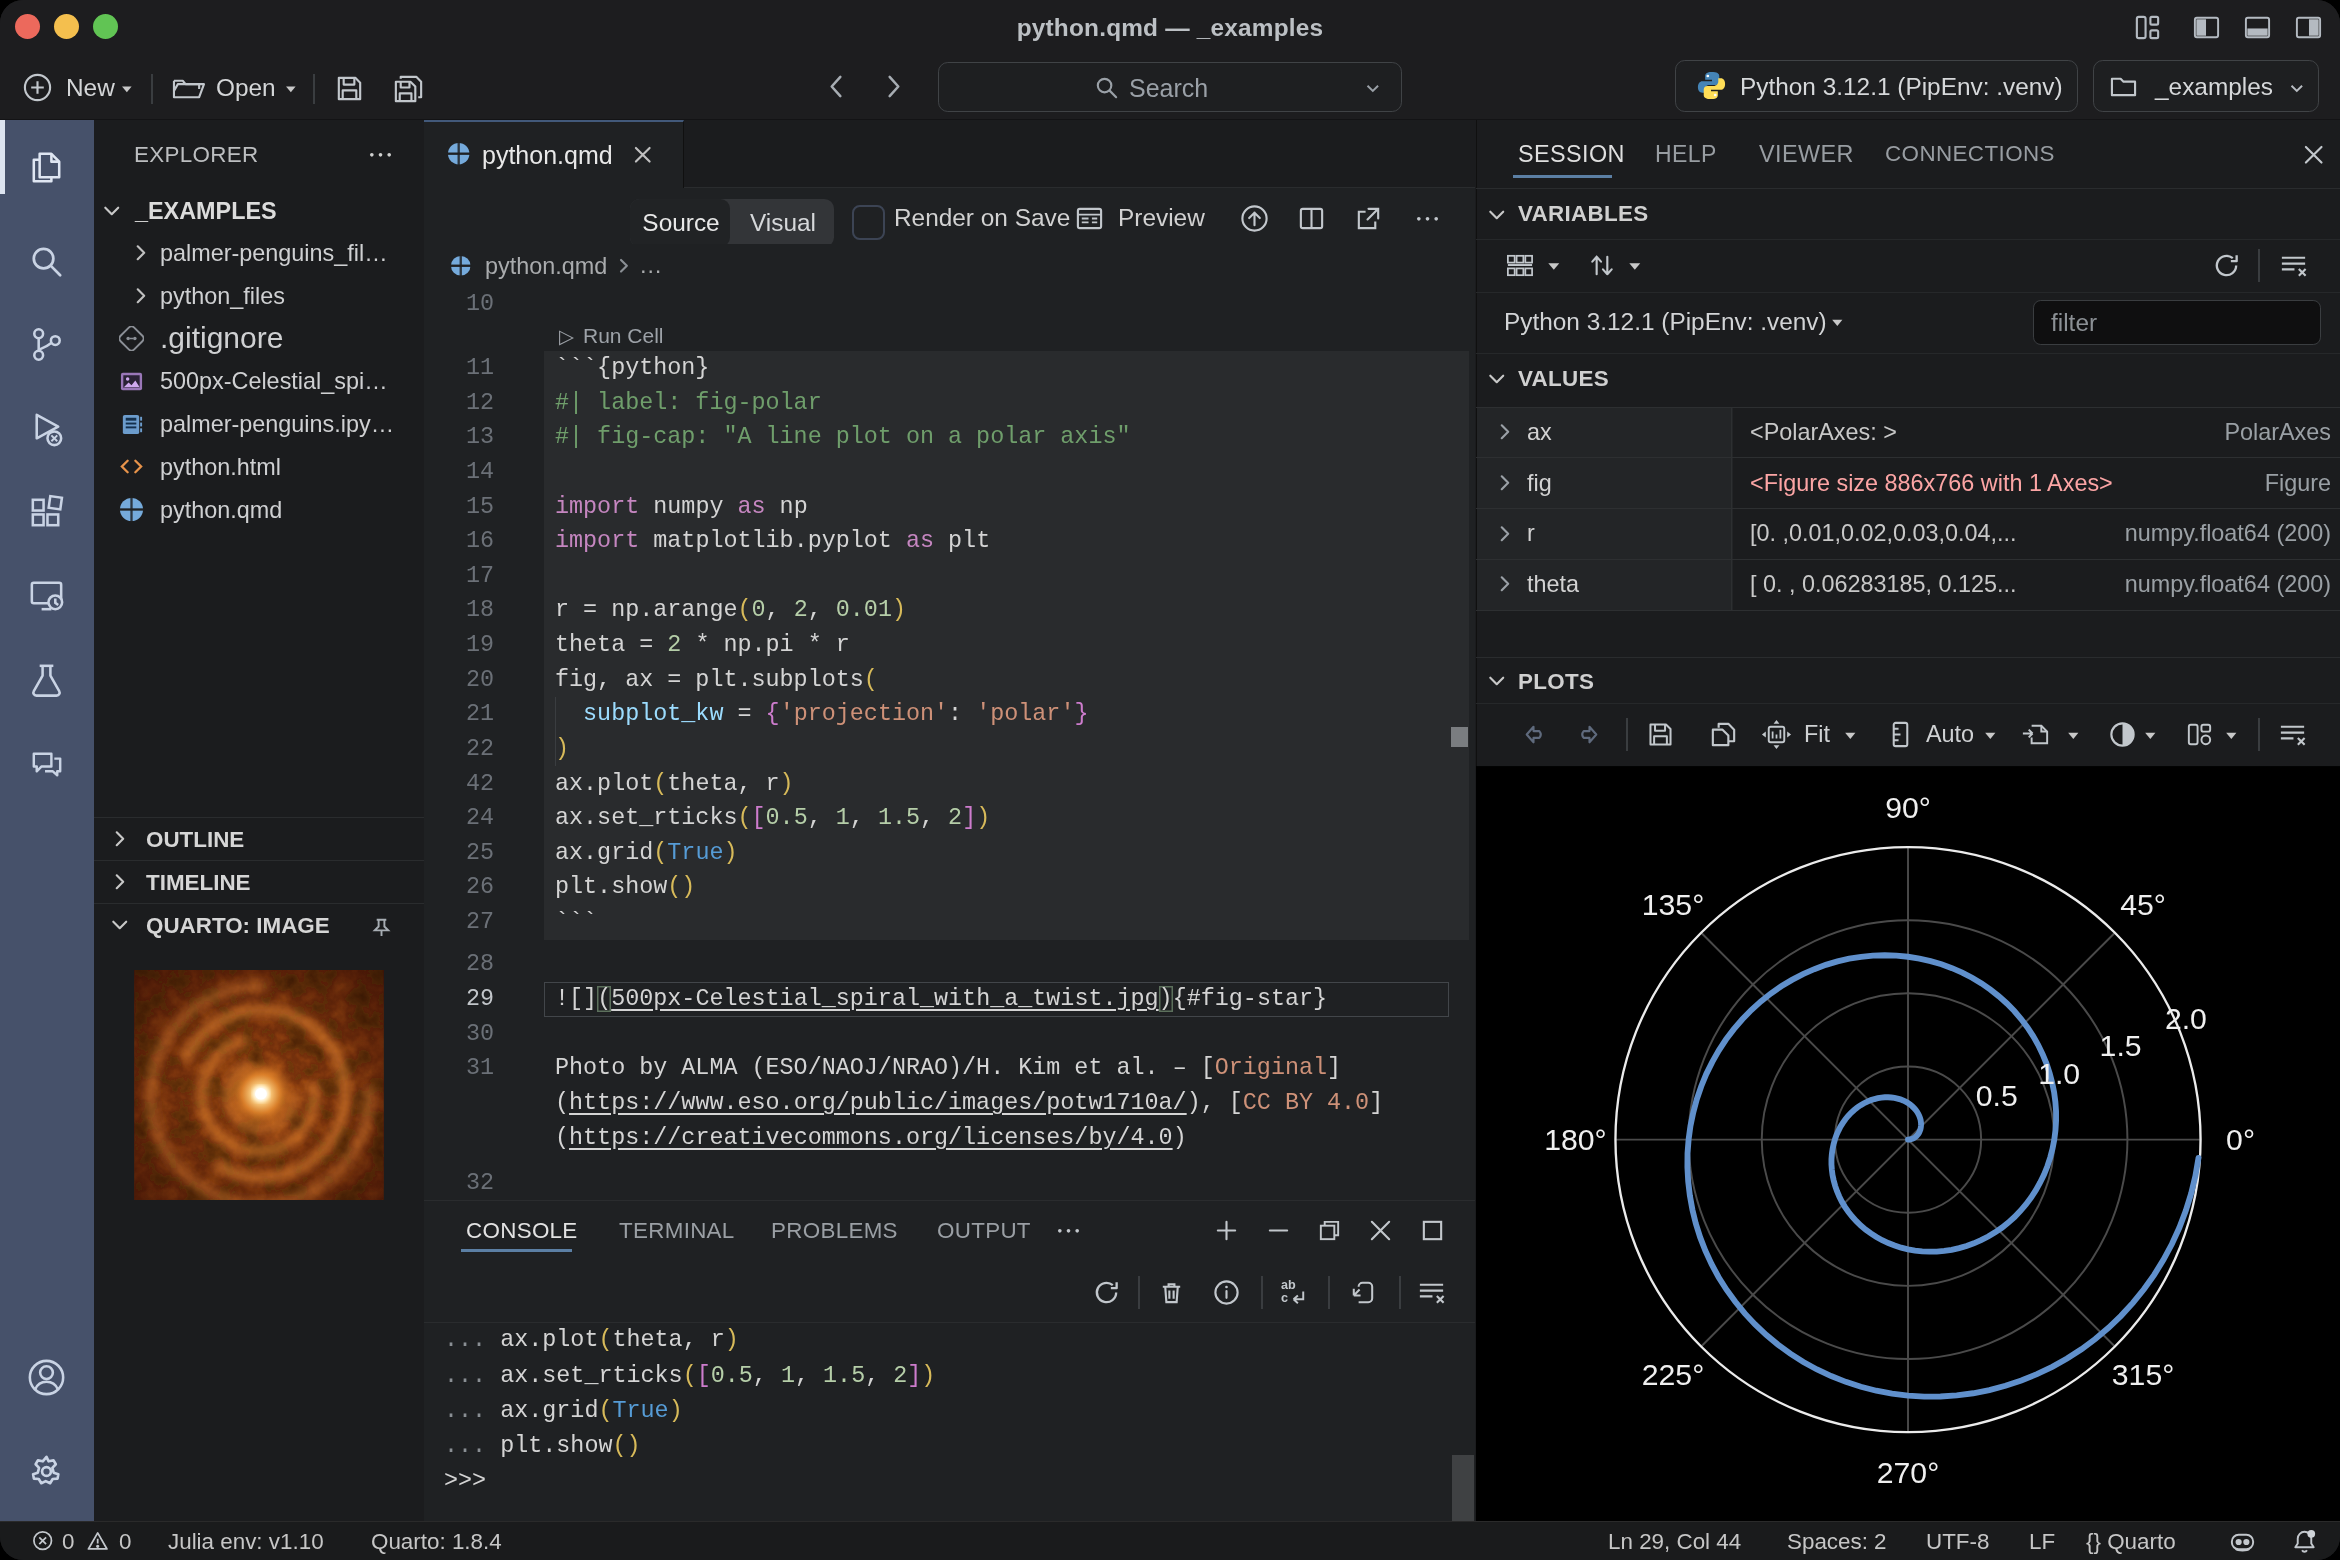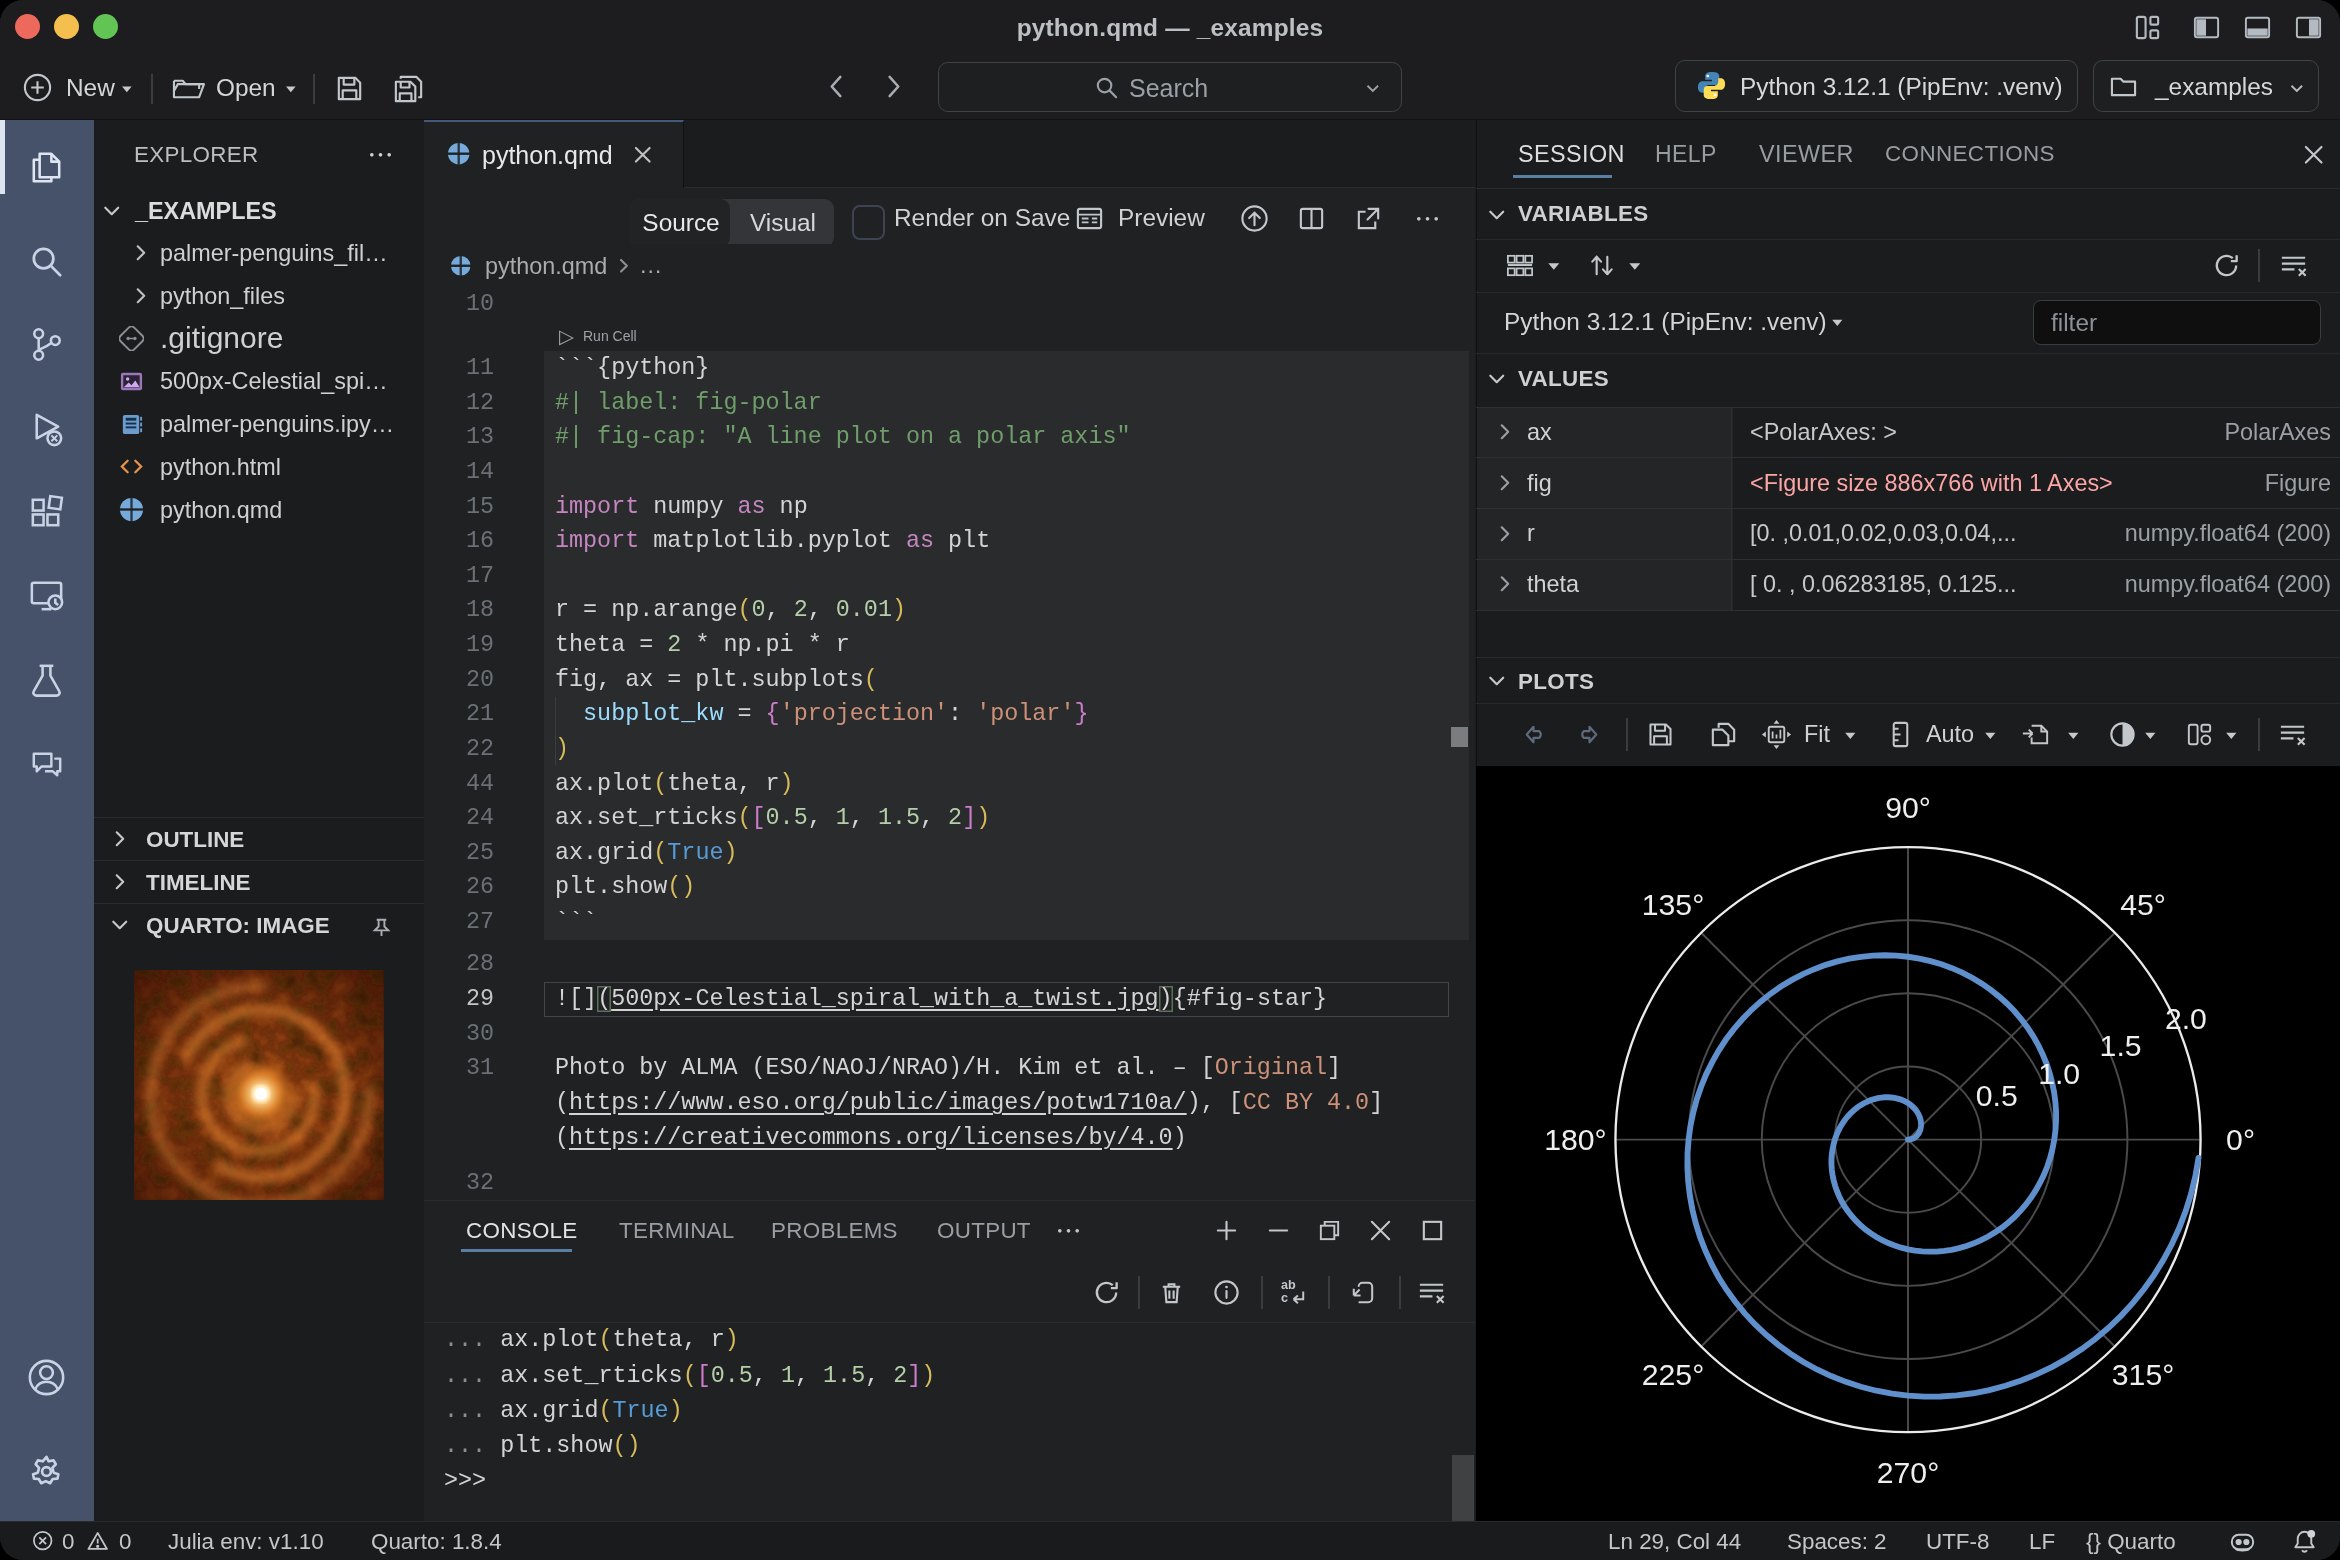--- a/index.html
+++ b/index.html
@@ -491,32 +491,32 @@
     <div class="lnum mono" style="top:420px;color:#6b7077;">13</div>
     <div class="lnum mono" style="top:455px;color:#6b7077;">14</div>
     <div class="lnum mono" style="top:490px;color:#6b7077;">15</div>
     <div class="lnum mono" style="top:524px;color:#6b7077;">16</div>
     <div class="lnum mono" style="top:559px;color:#6b7077;">17</div>
     <div class="lnum mono" style="top:593px;color:#6b7077;">18</div>
     <div class="lnum mono" style="top:628px;color:#6b7077;">19</div>
     <div class="lnum mono" style="top:663px;color:#6b7077;">20</div>
     <div class="lnum mono" style="top:697px;color:#6b7077;">21</div>
     <div class="lnum mono" style="top:732px;color:#6b7077;">22</div>
-    <div class="lnum mono" style="top:767px;color:#6b7077;">44</div>
+    <div class="lnum mono" style="top:767px;color:#6b7077;">42</div>
     <div class="lnum mono" style="top:801px;color:#6b7077;">24</div>
     <div class="lnum mono" style="top:836px;color:#6b7077;">25</div>
     <div class="lnum mono" style="top:870px;color:#6b7077;">26</div>
     <div class="lnum mono" style="top:905px;color:#6b7077;">27</div>
     <div class="lnum mono" style="top:947px;color:#6b7077;">28</div>
     <div class="lnum mono" style="top:982px;color:#c2c6ca;">29</div>
     <div class="lnum mono" style="top:1017px;color:#6b7077;">30</div>
     <div class="lnum mono" style="top:1051px;color:#6b7077;">31</div>
     <div class="lnum mono" style="top:1166px;color:#6b7077;">32</div>
     <div class="abs txt " style="left:559px;top:336px;font-size:19.5px;color:#9da2a8;">▷</div>
-    <div class="abs txt " style="left:583px;top:336px;font-size:14px;color:#9da2a8;">Run Cell</div>
+    <div class="abs txt " style="left:583px;top:336px;font-size:21px;color:#9da2a8;">Run Cell</div>
     <div class="codeline mono" style="top:351px;"><span class="w">```{python}</span></div>
     <div class="codeline mono" style="top:386px;"><span class="cmt">#| label: fig-polar</span></div>
     <div class="codeline mono" style="top:420px;"><span class="cmt">#| fig-cap: "A line plot on a polar axis"</span></div>
     <div class="codeline mono" style="top:490px;"><span class="kw">import</span><span class="w"> numpy </span><span class="kw">as</span><span class="w"> np</span></div>
     <div class="codeline mono" style="top:524px;"><span class="kw">import</span><span class="w"> matplotlib.pyplot </span><span class="kw">as</span><span class="w"> plt</span></div>
     <div class="codeline mono" style="top:593px;"><span class="w">r = np.arange</span><span class="y">(</span><span class="num">0</span><span class="w">, </span><span class="num">2</span><span class="w">, </span><span class="num">0.01</span><span class="y">)</span></div>
     <div class="codeline mono" style="top:628px;"><span class="w">theta = </span><span class="num">2</span><span class="w"> * np.pi * r</span></div>
     <div class="codeline mono" style="top:663px;"><span class="w">fig, ax = plt.subplots</span><span class="y">(</span></div>
     <div class="codeline mono" style="top:697px;"><span class="w">  </span><span class="blu">subplot_kw</span><span class="w"> = </span><span class="p">{</span><span class="st">'projection'</span><span class="w">: </span><span class="st">'polar'</span><span class="p">}</span></div>
     <div class="codeline mono" style="top:732px;"><span class="y">)</span></div>

